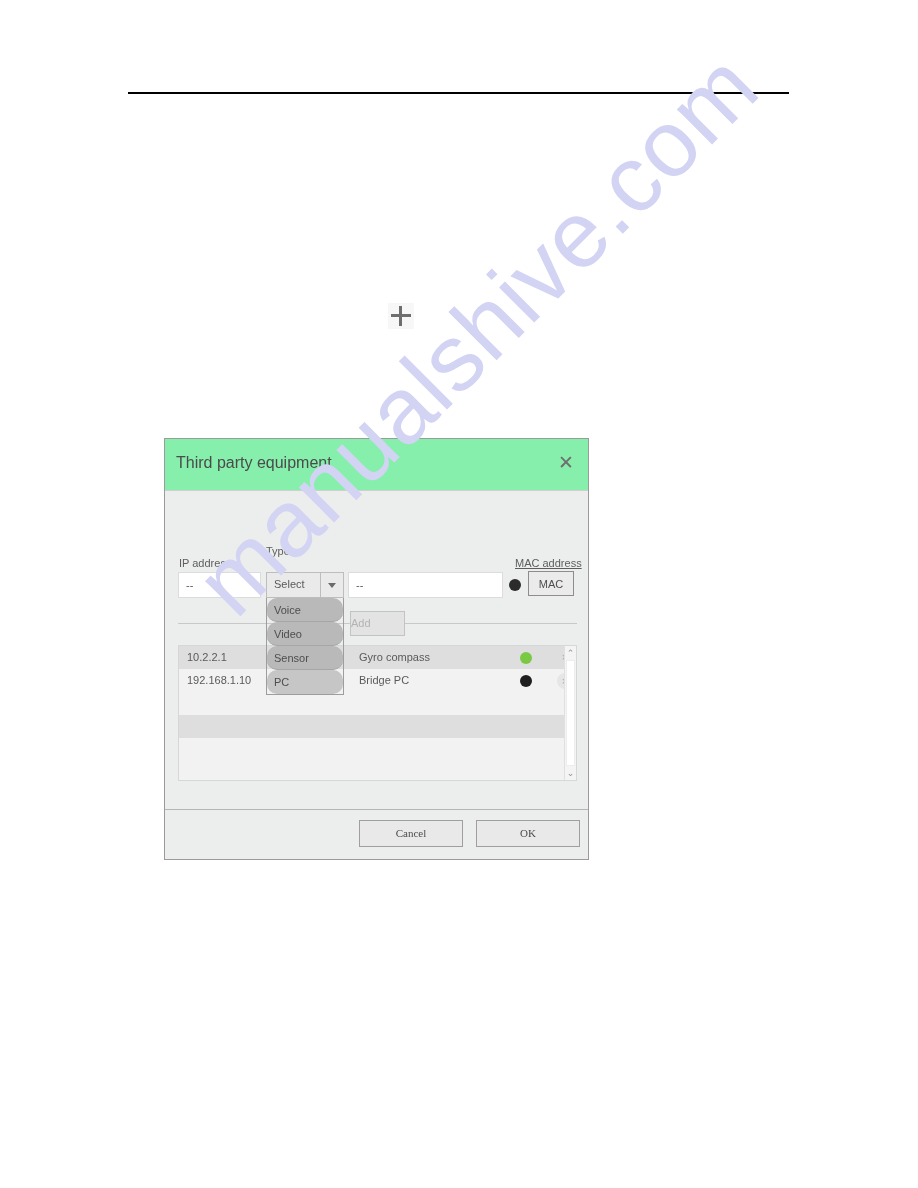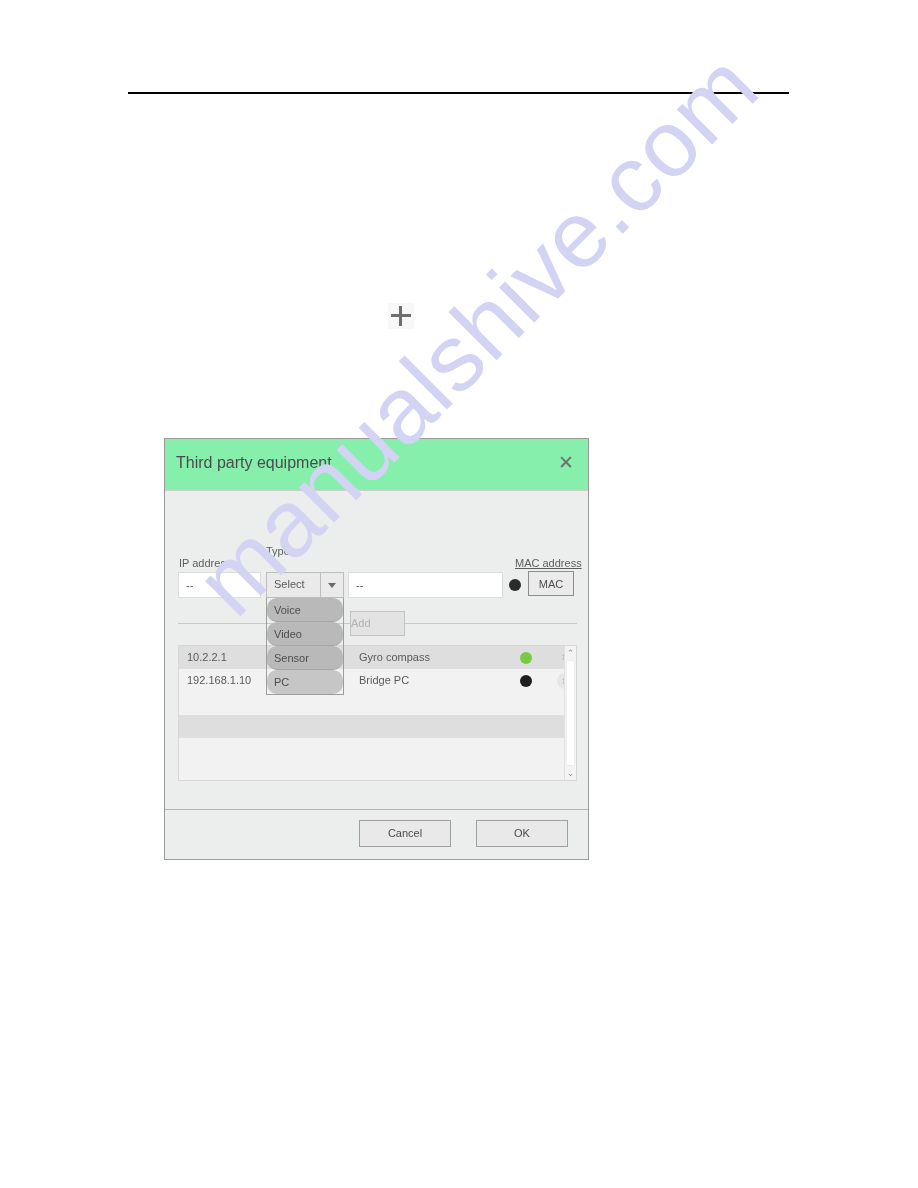--- a/index.html
+++ b/index.html
@@ -360,30 +360,31 @@
   .dlg-footer {
     position: relative;
     height: 50px;
     background: #eceded;
     border-top: 1px solid #b5b5b5;
     box-sizing: border-box;
   }
   .foot-btn {
     position: absolute;
     top: 10px;
-    width: 92px;
+    width: 104px;
     height: 27px;
     background: #e9e9e9;
     border: 1px solid #9f9f9f;
     box-sizing: border-box;
     font-size: 11px;
     color: #4b4b4b;
     text-align: center;
     line-height: 25px;
     cursor: pointer;
+    font-family: Liberation Serif, serif;
   }
   .btn-cancel { left: 194px; }
   .btn-ok     { left: 311px; }
 </style>
 </head>
 <body>
 
 <div class="page-rule"></div>
 
 <div class="plus-icon"></div>

